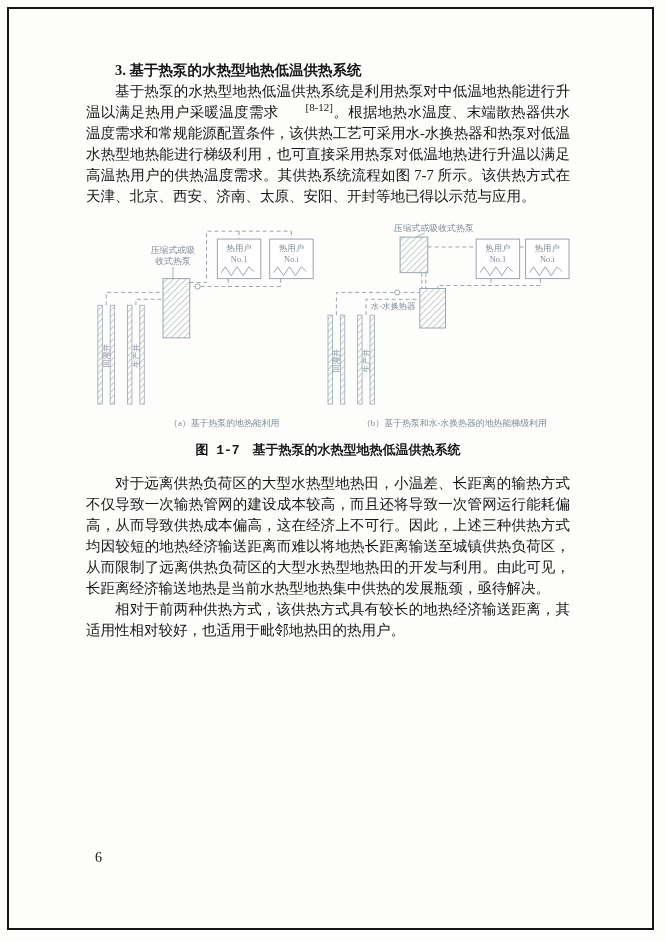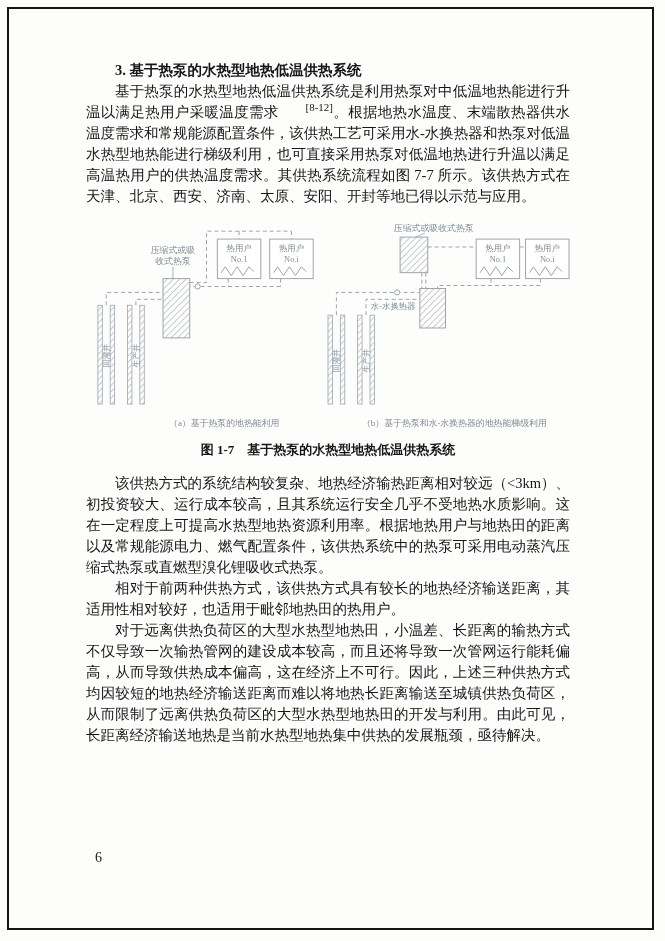--- a/index.html
+++ b/index.html
@@ -25,21 +25,21 @@
     letter-spacing: 1px; margin: 0 0 24px 0;
   }
   .content p {
     font-size: 14.5px; line-height: 21px; margin: 0;
     text-align: justify; text-indent: 2em;
   }
   .content p.sec { font-weight: bold; }
   sup { font-size: 11px; line-height: 0; margin-left: 27px; }
   figure.fig { margin: 14px 0 6px 0; text-align: center; }
   .figcap {
-    font-family: Liberation Serif, serif;
+    font-family: Liberation Mono, monospace;
     font-size: 13px; font-weight: bold; text-align: center;
     margin: 4px 0 14px 0;
   }
   svg text { font-family: "Liberation Serif", "DejaVu Serif", serif; }
   .pagenum {
     position: absolute; left: 95px; top: 850px;
     font-size: 14px;
   }
 </style>
 </head>
@@ -150,18 +150,17 @@
           <text x="467" y="41" text-anchor="middle" font-size="8.5" fill="#7f8a95">No.i</text>
           <polyline points="449,52 453,46 459,55 465,46 471,55 477,46 482,51" fill="none" stroke="#9aa4ae" stroke-width="1"></polyline>
         </g>
 
         <text x="373" y="207" text-anchor="middle" font-size="9" fill="#7f8a95">（b）基于热泵和水-水换热器的地热能梯级利用</text>
       </g>
     </svg>
     <figcaption class="figcap">图 1-7　基于热泵的水热型地热低温供热系统</figcaption>
   </figure>
 
-  <p>该供热方式的系统结构较复杂、地热经济输热距离相对较远（&lt;3km）、初投资较大、运行成本较高，且其系统运行安全几乎不受地热水质影响。这在一定程度上可提高水热型地热资源利用率。根据地热用户与地热田的距离以及常规能源电力、燃气配置条件，该供热系统中的热泵可采用电动蒸汽压缩式热泵或直燃型溴化锂吸收式热泵。</p>
+  <p>对于远离供热负荷区的大型水热型地热田，小温差、长距离的输热方式不仅导致一次输热管网的建设成本较高，而且还将导致一次管网运行能耗偏高，从而导致供热成本偏高，这在经济上不可行。因此，上述三种供热方式均因较短的地热经济输送距离而难以将地热长距离输送至城镇供热负荷区，从而限制了远离供热负荷区的大型水热型地热田的开发与利用。由此可见，长距离经济输送地热是当前水热型地热集中供热的发展瓶颈，亟待解决。</p>
   <p>相对于前两种供热方式，该供热方式具有较长的地热经济输送距离，其适用性相对较好，也适用于毗邻地热田的热用户。</p>
-  <p>对于远离供热负荷区的大型水热型地热田，小温差、长距离的输热方式不仅导致一次输热管网的建设成本较高，而且还将导致一次管网运行能耗偏高，从而导致供热成本偏高，这在经济上不可行。因此，上述三种供热方式均因较短的地热经济输送距离而难以将地热长距离输送至城镇供热负荷区，从而限制了远离供热负荷区的大型水热型地热田的开发与利用。由此可见，长距离经济输送地热是当前水热型地热集中供热的发展瓶颈，亟待解决。</p>
 </main>
 
 <div class="pagenum">6</div>
 
 </body></html>

